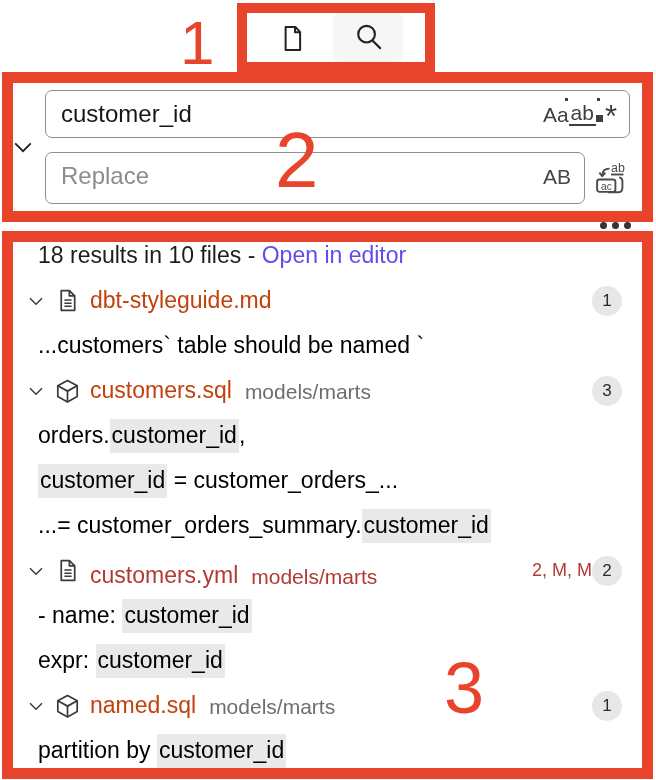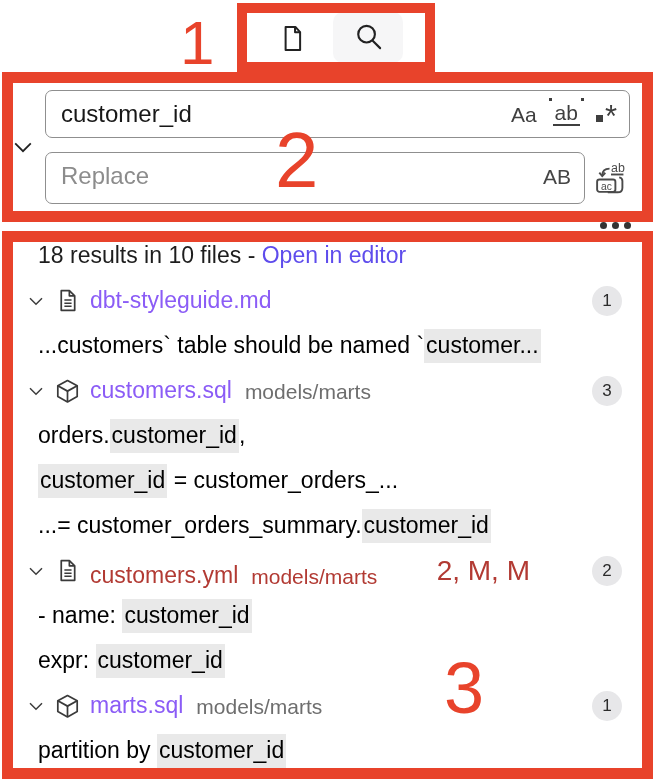--- a/index.html
+++ b/index.html
@@ -14,21 +14,21 @@
   .tab-btn{position:absolute;display:flex;align-items:center;justify-content:center;
     background:transparent;border:none;padding:0;cursor:pointer;}
   .tab-files{left:268px;top:16px;width:48px;height:48px;}
   .tab-search{left:333px;top:12px;width:70px;height:51px;background:#f6f6f7;border-radius:10px;}
 
   
   .search-box{position:absolute;left:45px;top:90px;width:585px;height:48px;
     border:1.5px solid #8f8f8f;border-radius:7px;box-sizing:border-box;background:#fff;
     display:flex;align-items:center;padding:0 12px 0 15px;}
   .search-box .q{font-size:24px;color:#171717;flex:1;white-space:nowrap;overflow:hidden;}
-  .opts{display:flex;align-items:center;gap:16px;color:#3f3f3f;font-size:21px;}
+  .opts{display:flex;align-items:center;color:#3f3f3f;font-size:21px;}
   .opt{cursor:pointer;line-height:1;}
   .ww{position:relative;border-bottom:2px solid #3f3f3f;padding:0 2px 1px;}
   .ww i{position:absolute;width:3px;height:3px;background:#3f3f3f;top:-4px;}
   .ww i.t1{left:-4px;} .ww i.t2{right:-4px;}
   .rx{display:flex;align-items:flex-end;gap:2px;}
   .rx .sq{width:7px;height:7px;background:#3f3f3f;display:inline-block;margin-bottom:4px;}
   .rx .star{font-size:31px;line-height:.75;position:relative;top:3px;}
 
   .replace-box{position:absolute;left:45px;top:152px;width:540px;height:52px;
     border:1.5px solid #8f8f8f;border-radius:7px;box-sizing:border-box;background:#fff;
@@ -44,24 +44,24 @@
   .dots i{width:7px;height:7px;border-radius:50%;background:#333;}
 
   
   .results{position:absolute;left:13px;top:233px;width:630px;height:537px;overflow:hidden;}
   .row{height:45px;display:flex;align-items:center;}
   .summary{padding-left:25px;font-size:23px;color:#1d1d1d;white-space:pre;}
   .summary a{color:var(--link,#5e4cec);text-decoration:none;cursor:pointer;}
   .file-row{padding-left:13px;cursor:pointer;}
   .chev{width:20px;height:20px;flex:none;display:flex;align-items:center;}
   .ficon{width:25px;height:25px;flex:none;margin-left:9px;display:flex;align-items:center;}
-  .fname{margin-left:10px;font-size:23px;color:#8b5cf6;white-space:nowrap;}
+  .fname{margin-left:10px;font-size:23px;color:#c2410c;white-space:nowrap;}
   .fpath{margin-left:13px;font-size:21px;color:#6e6e6e;white-space:nowrap;padding-top:3px;}
   .right{margin-left:auto;display:flex;align-items:center;}
-  .git{font-size:28px;color:var(--modified,#b23a33);margin-right:62px;white-space:pre;}
+  .git{font-size:18px;color:var(--modified,#b23a33);white-space:pre;}
   .badge{width:30px;height:30px;border-radius:50%;background:#e7e7e9;color:#2b2b2b;
     font-size:17px;display:flex;align-items:center;justify-content:center;margin-right:21px;flex:none;}
   .modified .fname,.modified .fpath{color:var(--modified,#b23a33);margin-top:9px;}
   .match-row{padding-left:25px;font-size:23px;color:#000000;white-space:pre;overflow:hidden;cursor:pointer;}
   .hl{background:var(--hl,#e9e9e9);padding:3px 2px 4px;}
 
   
   .ann{position:absolute;border:11px solid var(--ann,#e8432b);box-sizing:border-box;
     pointer-events:none;z-index:40;}
   .ann1{left:237px;top:3px;width:198px;height:69px;border-width:10px;}
@@ -163,21 +163,21 @@
               <path d="M9.2 1.7V5h3.4"></path>
               <path d="M6 7.7h4.6M6 9.7h4.6M6 11.7h4.6" stroke-width="1"></path>
             </g>
           </svg>
         </span>
         <span class="fname">dbt-styleguide.md</span>
         <span class="right">
           <span class="badge">1</span>
         </span>
       </div>
-      <div class="row match-row"><span>...customers` table should be named `</span><span class="hl">customer...</span></div>
+      <div class="row match-row"><span>...customers` table should be named `</span></div>
       <div class="row file-row">
         <span class="chev">
           <svg width="20" height="20" viewBox="0 0 16 16">
             <path d="M3.2 5.8L8 10.6l4.8-4.8" fill="none" stroke="#3c3c3c" stroke-width="1.2"></path>
           </svg>
         </span>
         <span class="ficon">
           <svg width="25" height="25" viewBox="0 0 16 16">
             <g fill="none" stroke="#3a3a3a" stroke-width="1.1" stroke-linejoin="round">
               <path d="M8 1.6L14.2 5v6.9L8 15.3 1.8 11.9V5z"></path>
@@ -227,21 +227,21 @@
         </span>
         <span class="ficon">
           <svg width="25" height="25" viewBox="0 0 16 16">
             <g fill="none" stroke="#3a3a3a" stroke-width="1.1" stroke-linejoin="round">
               <path d="M8 1.6L14.2 5v6.9L8 15.3 1.8 11.9V5z"></path>
               <path d="M1.8 5L8 8.4 14.2 5"></path>
               <path d="M8 8.4v6.9"></path>
             </g>
           </svg>
         </span>
-        <span class="fname">marts.sql</span>
+        <span class="fname">named.sql</span>
         <span class="fpath">models/marts</span>
         <span class="right">
           <span class="badge">1</span>
         </span>
       </div>
       <div class="row match-row"><span>partition by </span><span class="hl">customer_id</span></div>
     </div>
 </div>
 
 <div class="ann ann1"></div>

